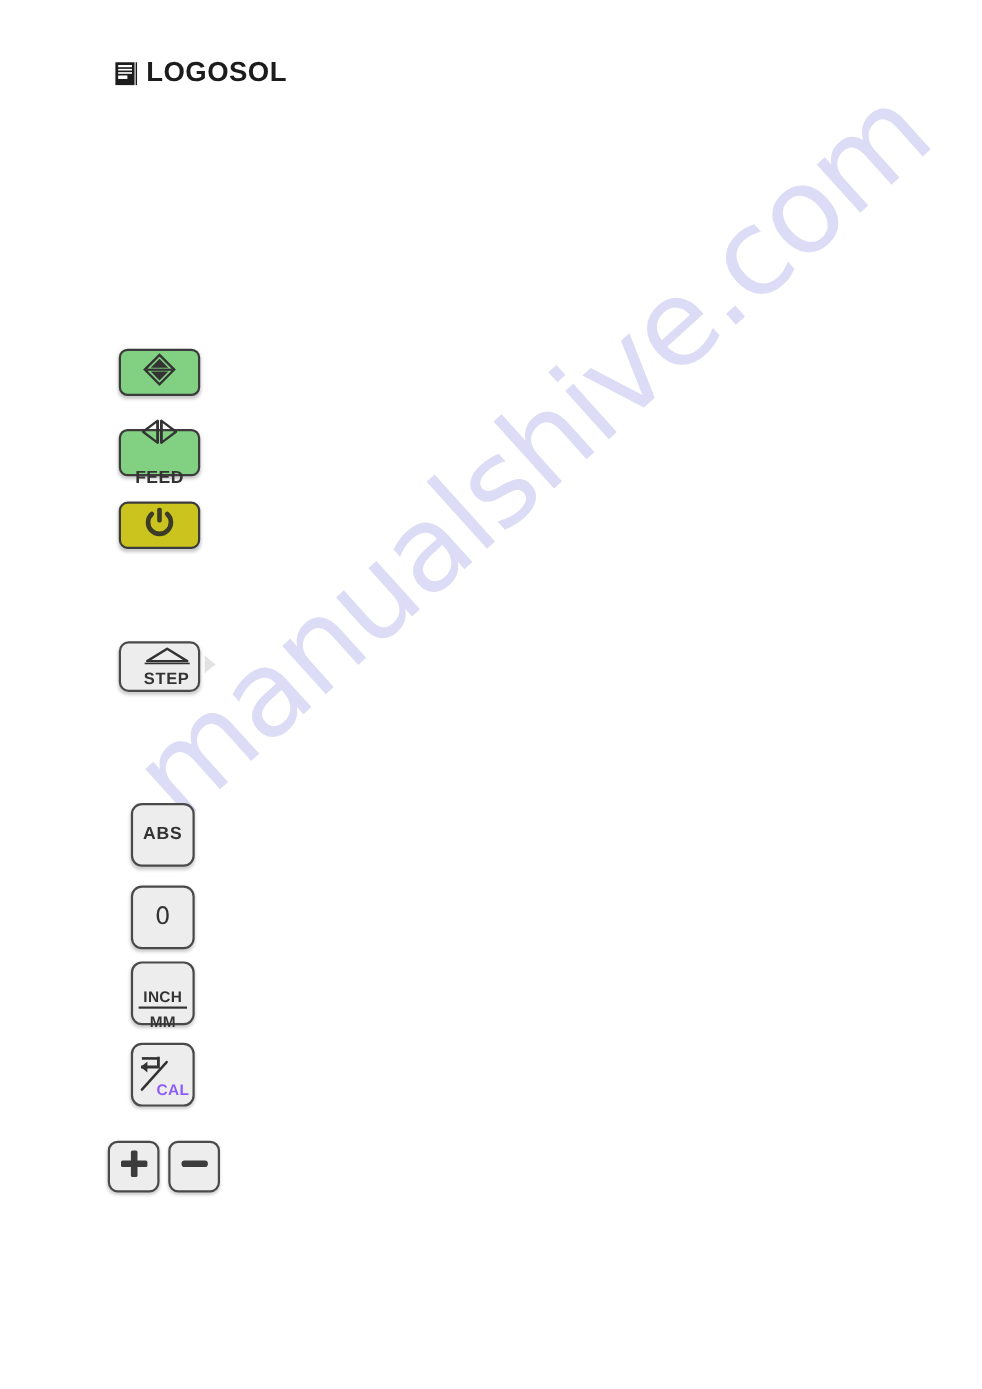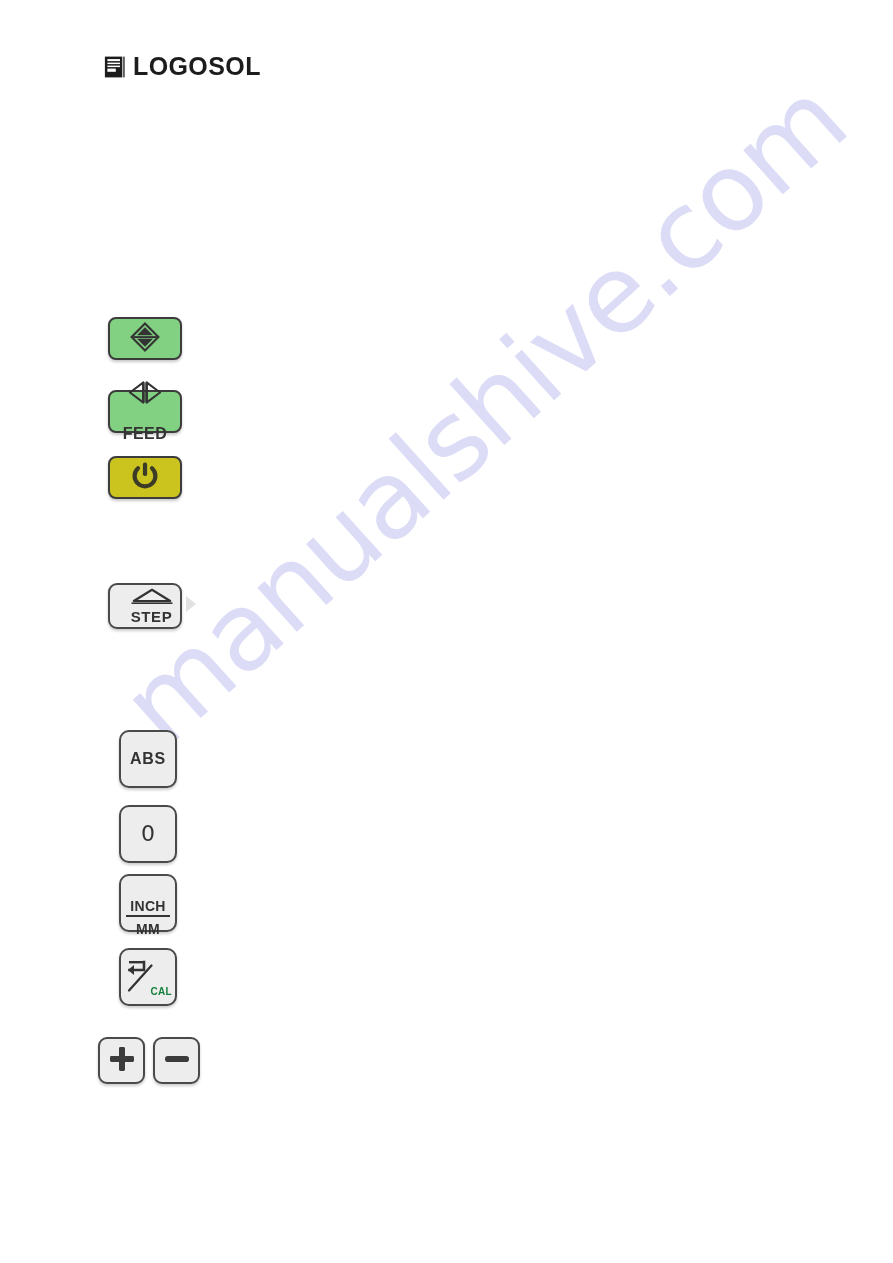--- a/index.html
+++ b/index.html
@@ -142,23 +142,23 @@
   
   .cal-wrap {
     position: relative;
     width: 46px;
     height: 40px;
   }
   .cal-wrap .cal-txt {
     position: absolute;
     right: -1px;
     bottom: 0px;
-    font-size: 10px;
+    font-size: 14px;
     font-weight: bold;
-    color: #15803d;
+    color: #8b5cf6;
     letter-spacing: 0.3px;
     line-height: 1;
   }
   .cal-wrap svg { position: absolute; left: 0; top: 0; }
 
   
   #step-hint {
     position: absolute;
     left: 186px;
     top: 596px;

